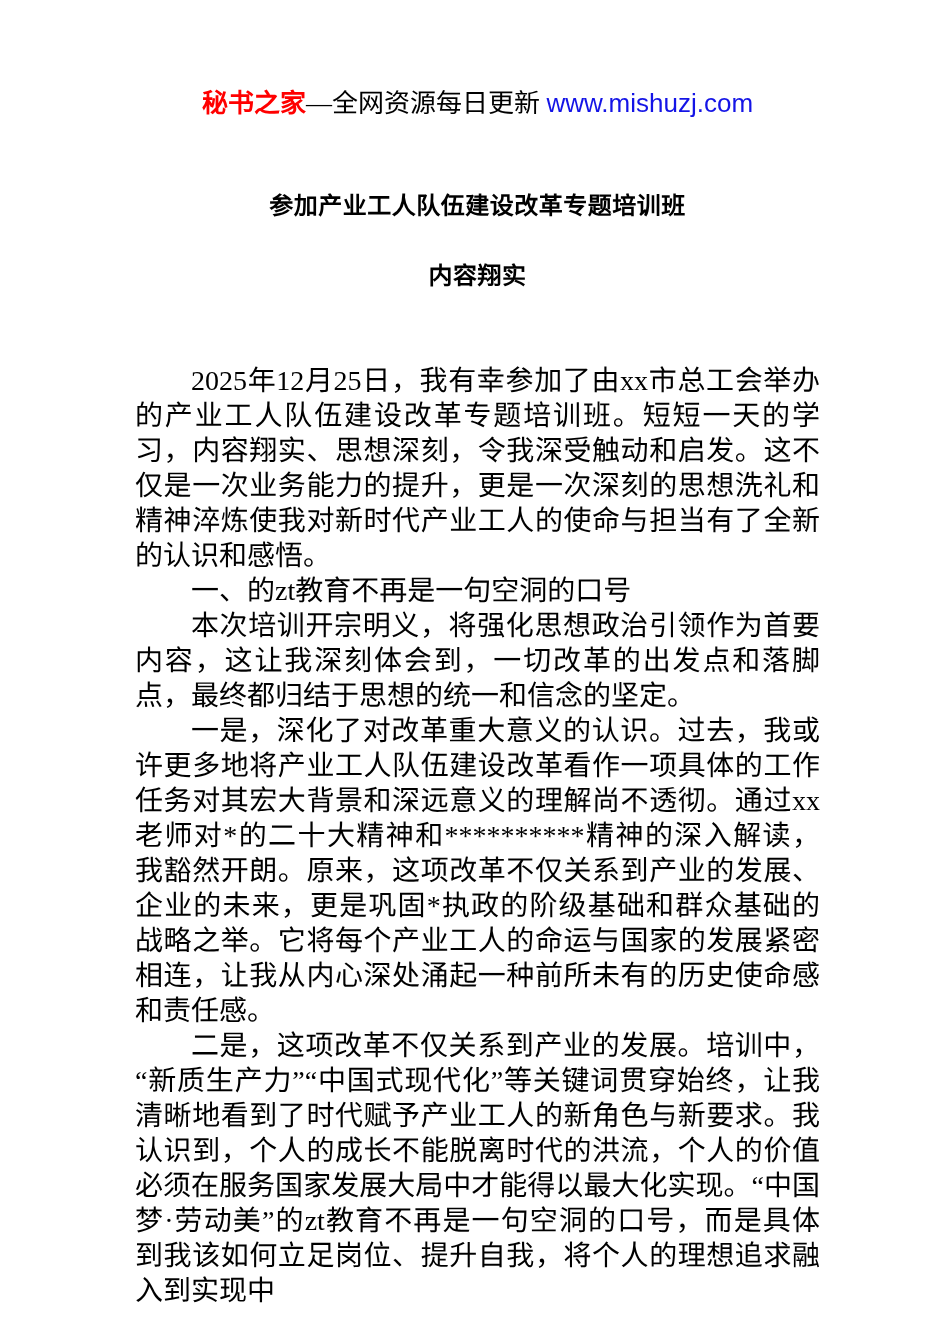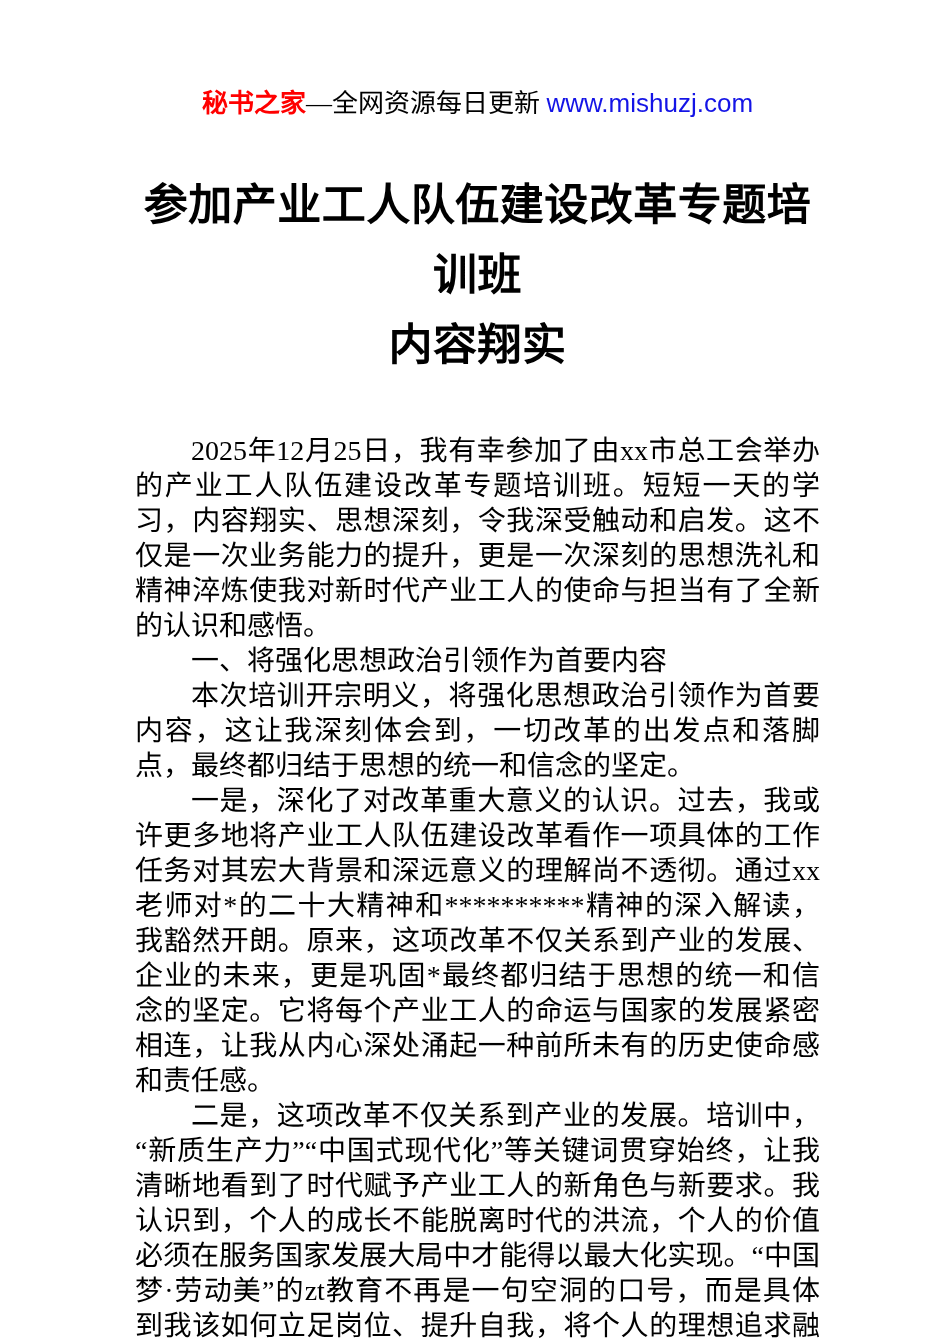--- a/index.html
+++ b/index.html
@@ -40,21 +40,21 @@
   .site-header .url {
     color: #1414e6;
     font-weight: 400;
     text-decoration: none;
     font-family: "Liberation Sans", "DejaVu Sans", sans-serif;
   }
   
   .doc-title {
     margin: 50px 0 0 0;
     text-align: center;
-    font-size: 44px;
+    font-size: 24px;
     line-height: 70px;
     font-weight: 700;
     letter-spacing: 0.5px;
   }
   
   .content {
     margin-top: 52px;
     font-size: 28px;
     line-height: 35px;
     text-align: justify;
@@ -83,29 +83,29 @@
     <span>内容翔实</span>
   </h1>
 
   <div class="content">
 
     <p>
       <span>2025年12月25日，我有幸参加了由xx市总工会举办的产业工人队伍建设改革专题培训班。短短一天的学习，内容翔实、思想深刻，令我深受触动和启发。这不仅是一次业务能力的提升，更是一次深刻的思想洗礼和精神淬炼使我对新时代产业工人的使命与担当有了全新的认识和感悟。</span>
     </p>
 
     <p>
-      <span>一、将强化思想政治引领作为首要内容</span>
+      <span>一、的zt教育不再是一句空洞的口号</span>
     </p>
 
     <p>
       <span>本次培训开宗明义，将强化思想政治引领作为首要内容，这让我深刻体会到，一切改革的出发点和落脚点，最终都归结于思想的统一和信念的坚定。</span>
     </p>
 
     <p>
-      <b>一是，深化了对改革重大意义的认识。</b><span>过去，我或许更多地将产业工人队伍建设改革看作一项具体的工作任务对其宏大背景和深远意义的理解尚不透彻。通过xx老师对*的二十大精神和**********精神的深入解读，我豁然开朗。原来，这项改革不仅关系到产业的发展、企业的未来，更是巩固*最终都归结于思想的统一和信念的坚定。它将每个产业工人的命运与国家的发展紧密相连，让我从内心深处涌起一种前所未有的历史使命感和责任感。</span>
+      <b>一是，深化了对改革重大意义的认识。</b><span>过去，我或许更多地将产业工人队伍建设改革看作一项具体的工作任务对其宏大背景和深远意义的理解尚不透彻。通过xx老师对*的二十大精神和**********精神的深入解读，我豁然开朗。原来，这项改革不仅关系到产业的发展、企业的未来，更是巩固*执政的阶级基础和群众基础的战略之举。它将每个产业工人的命运与国家的发展紧密相连，让我从内心深处涌起一种前所未有的历史使命感和责任感。</span>
     </p>
 
     <p>
       <b>二是，这项改革不仅关系到产业的发展。</b><span>培训中，“新质生产力”“中国式现代化”等关键词贯穿始终，让我清晰地看到了时代赋予产业工人的新角色与新要求。我认识到，个人的成长不能脱离时代的洪流，个人的价值必须在服务国家发展大局中才能得以最大化实现。“中国梦·劳动美”的zt教育不再是一句空洞的口号，而是具体到我该如何立足岗位、提升自我，将个人的理想追求融入到实现中</span>
     </p>
 
   </div>
 
 </div>
 

